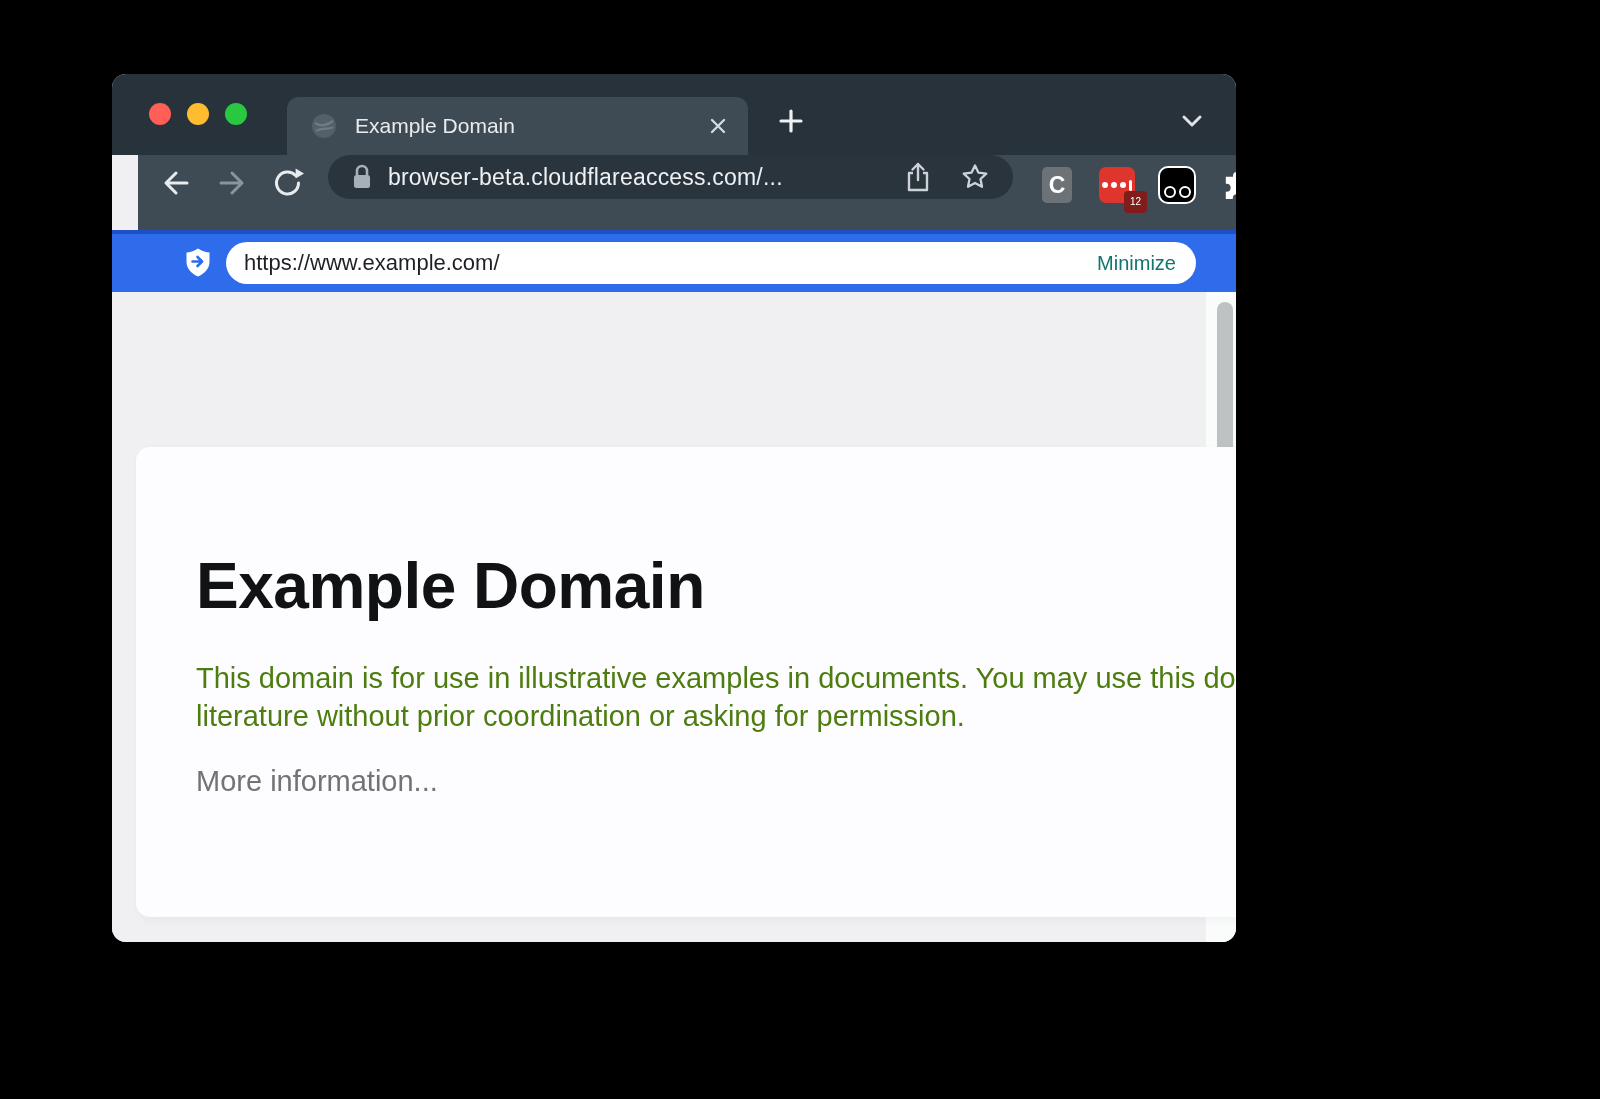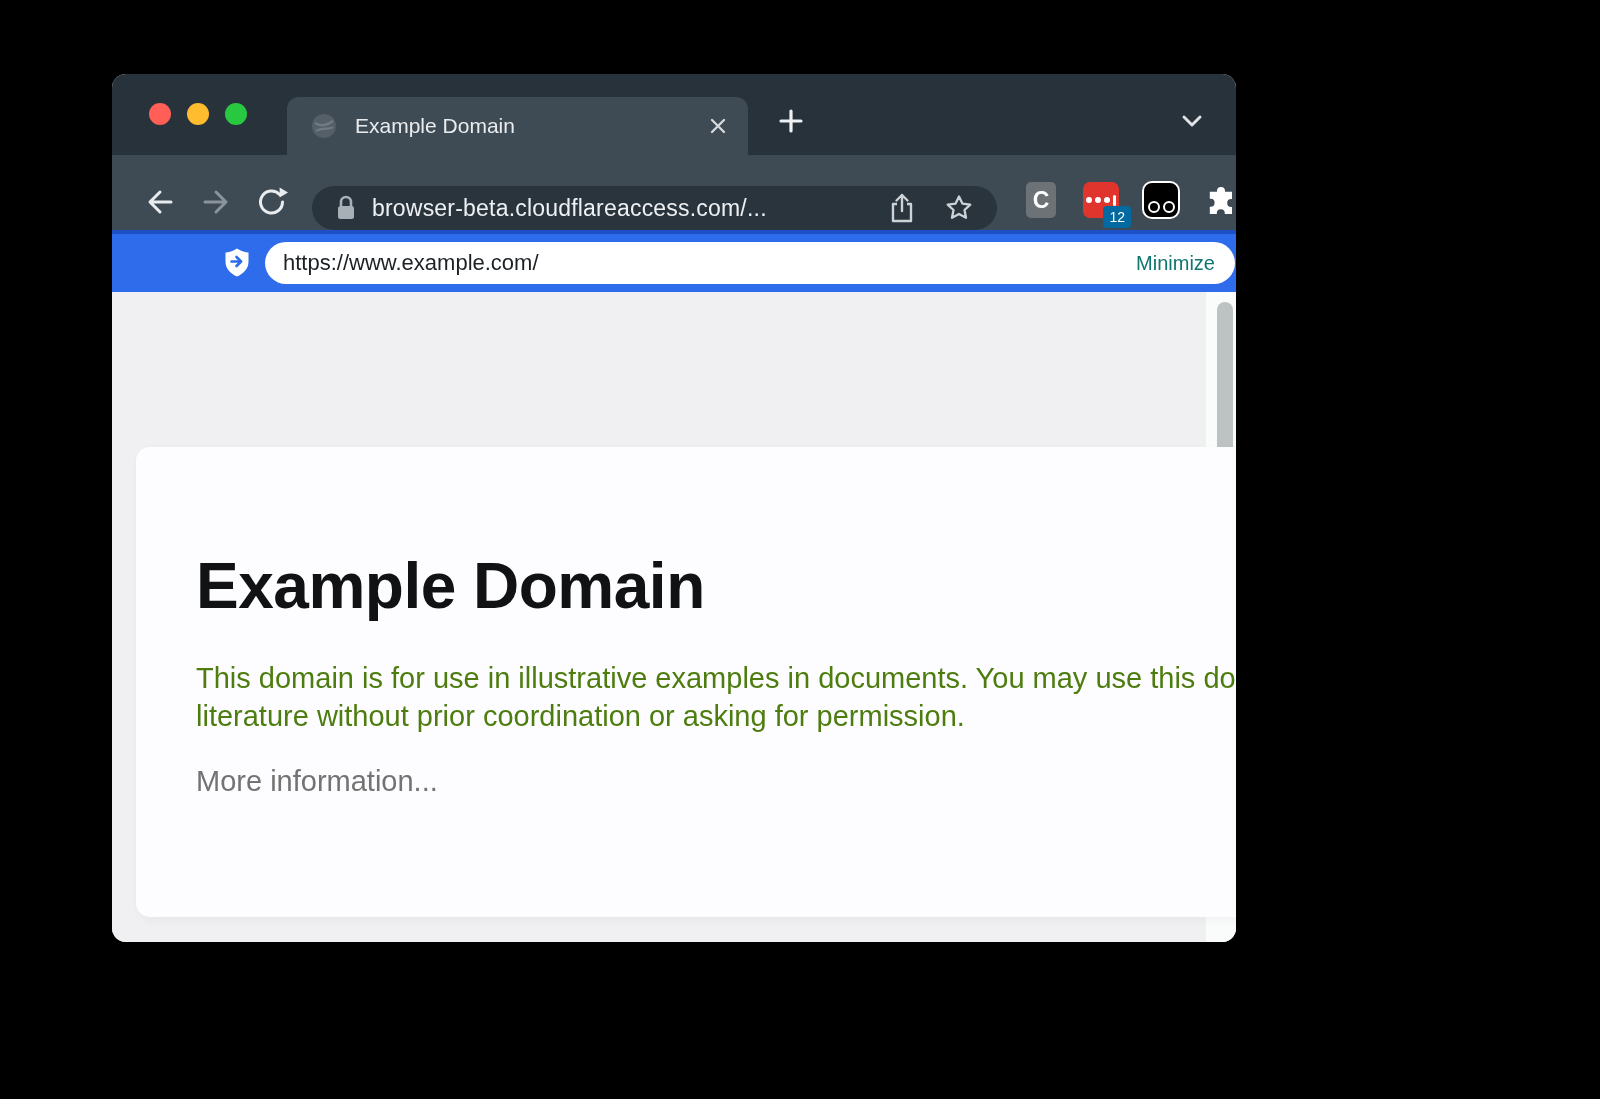--- a/index.html
+++ b/index.html
@@ -14,51 +14,51 @@
   .t-red{left:37px;background:#ff5f57;}
   .t-yellow{left:75px;background:#febc2e;}
   .t-green{left:113px;background:#28c840;}
   .tab{position:absolute;left:175px;top:23px;width:461px;height:58px;background:#3f4b54;
        border-radius:12px 12px 0 0;display:flex;align-items:center;padding:0 20px 0 24px;box-sizing:border-box;}
   .tab-title{margin-left:18px;font-size:21px;color:#e9ecee;flex:1;white-space:nowrap;overflow:hidden;}
   .newtab{position:absolute;left:666px;top:34px;width:26px;height:26px;}
   .strip-chevron{position:absolute;right:30px;top:33px;width:28px;height:28px;}
 
   
-  .toolbar{position:relative;height:75px;background:#3f4b54;flex:none;display:flex;align-items:flex-end;
-           padding-left:20px;box-sizing:border-box;box-shadow:0 1px 0 rgba(0,0,0,0.30);}
+  .toolbar{position:relative;height:75px;background:#3f4b54;flex:none;display:flex;align-items:flex-start;
+           padding-left:10px;box-sizing:border-box;box-shadow:0 1px 0 rgba(0,0,0,0.30);margin-left:26px;}
   .nav-btn{width:56px;height:56px;display:flex;align-items:center;justify-content:center;flex:none;}
   .urlpill{margin-left:12px;width:685px;height:44px;border-radius:22px;background:#2a343d;flex:none;
            display:flex;align-items:center;padding:0 22px 0 20px;box-sizing:border-box;}
   .lock{flex:none;margin-right:12px;display:flex;}
   .url-text{color:#eef1f3;font-size:23px;font-weight:500;letter-spacing:0.2px;white-space:nowrap;
             overflow:hidden;flex:1;}
   .pill-ic{flex:none;display:flex;margin-left:26px;}
   .ext-slot{width:60px;height:60px;flex:none;display:flex;align-items:center;justify-content:center;position:relative;}
   .ext-first{margin-left:14px;}
   .ext-c{width:30px;height:36px;border-radius:5px;background:#6d7276;color:#fff;font-size:23px;font-weight:bold;
          display:flex;align-items:center;justify-content:center;}
   .ext-red{width:36px;height:36px;border-radius:7px;background:#df352c;position:relative;
            display:flex;align-items:center;justify-content:center;gap:3px;}
   .dot{width:6px;height:6px;border-radius:50%;background:#fff;}
   .bar{width:3px;height:11px;border-radius:1.5px;background:#fff;}
-  .badge{position:absolute;right:-12px;bottom:-10px;background:#0369a1;color:#fff;font-size:14px;
+  .badge{position:absolute;right:-12px;bottom:-10px;background:#7f1d1d;color:#fff;font-size:10px;
          padding:1px 6px;border-radius:4px;line-height:20px;}
   .ext-black{width:38px;height:38px;border-radius:10px;background:#000;border:2px solid #fff;box-sizing:border-box;
              display:flex;align-items:flex-end;justify-content:center;gap:3px;padding-bottom:4px;}
   .lens{width:12px;height:12px;border-radius:50%;border:2.5px solid #fff;box-sizing:border-box;}
   .panel-ic{width:34px;height:30px;background:#fff;border-radius:4px;position:relative;}
   .panel-ic .inner{position:absolute;left:5px;top:5px;width:13px;height:20px;background:#3f4b54;}
   .avatar{width:40px;height:40px;border-radius:50%;overflow:hidden;flex:none;}
   .menu-dots{display:flex;flex-direction:column;gap:5px;align-items:center;}
   .menu-dots span{width:5px;height:5px;border-radius:50%;background:#e8ecee;}
 
   
   .banner{position:relative;height:62px;flex:none;background:#2e6ceb;border-top:4px solid #1d50c7;
-          box-sizing:border-box;display:flex;align-items:center;padding-left:111px;}
+          box-sizing:border-box;display:flex;align-items:center;padding-left:72px;}
   .shield{flex:none;display:flex;}
   .banner-pill{margin-left:14px;width:970px;height:42px;border-radius:21px;background:#fff;
                display:flex;align-items:center;padding:0 20px 0 18px;box-sizing:border-box;}
   .banner-url{font-size:22px;color:#1d2125;white-space:nowrap;}
   .minimize{margin-left:auto;font-size:20px;color:#0f766e;}
 
   
   .viewport{position:relative;flex:1;background:#f0f0f2;overflow:hidden;}
   .scroll-track{position:absolute;right:0;top:0;bottom:0;width:30px;background:#fafbfb;}
   .scroll-thumb{position:absolute;right:3px;top:10px;width:16px;height:543px;border-radius:8px;background:#bdc3c3;}

